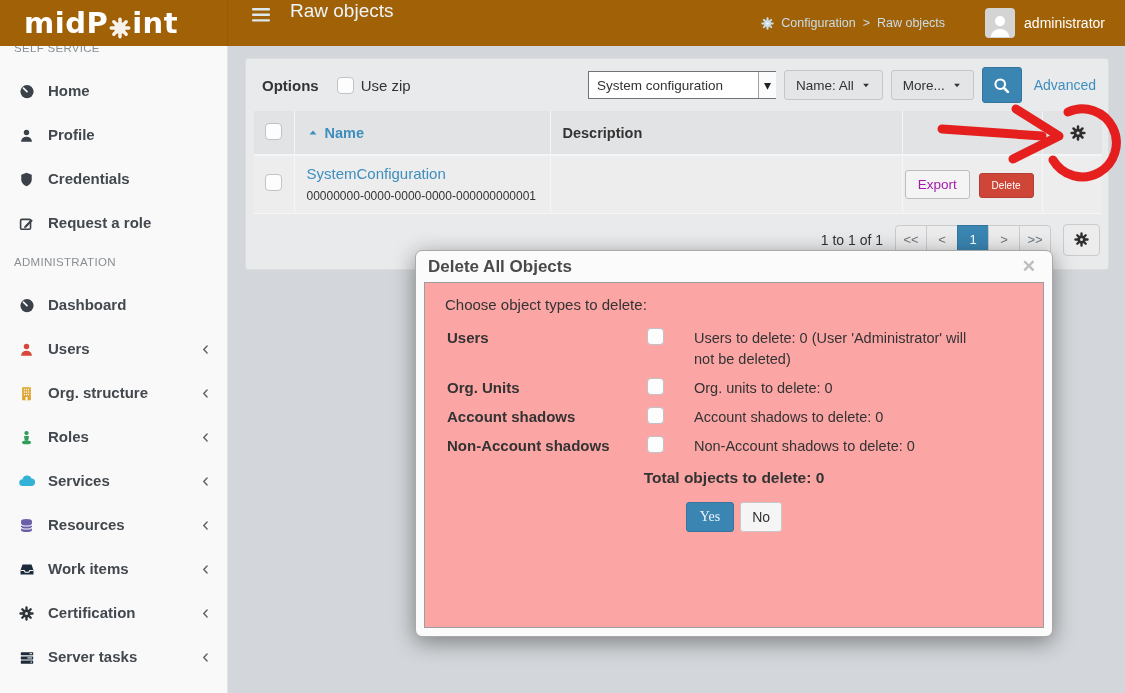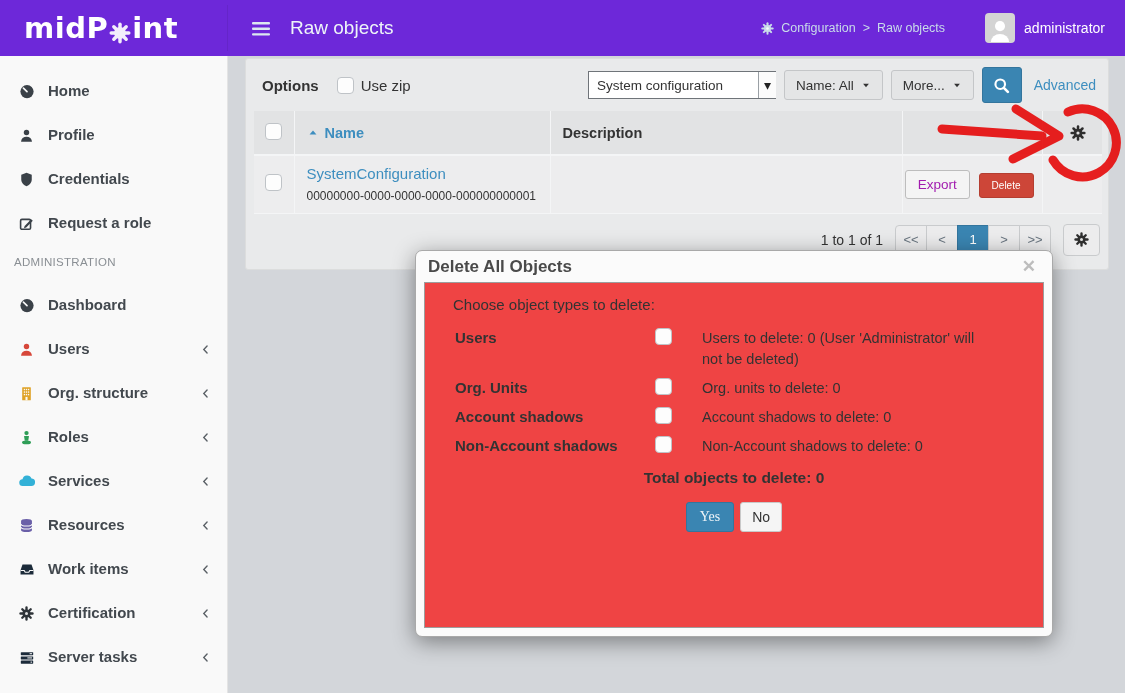--- a/index.html
+++ b/index.html
@@ -1,21 +1,21 @@
 <!DOCTYPE html>
 <html><head>
 <meta charset="utf-8">
 <style>
   * { margin:0; padding:0; box-sizing:border-box; }
   html,body { width:1125px; height:693px; overflow:hidden; }
   body { font-family:"Liberation Sans", sans-serif; position:relative; background:#d3d6da; font-size:14px; color:#333; }
   svg.ic { display:inline-block; vertical-align:middle; }
 
   
-  .topbar { position:absolute; left:0; top:0; width:1125px; height:56px; background:#6d28d9; display:flex; align-items:center; z-index:20; }
+  .topbar { position:absolute; left:0; top:0; width:1125px; height:46px; background:#a16207; display:flex; z-index:20; }
   .logo-area { width:228px; height:46px; display:flex; align-items:center; padding-left:24px; border-right:1px solid rgba(0,0,0,.07); }
   .logo { color:#fff; font-weight:800; font-size:29px; letter-spacing:.5px; display:flex; align-items:center; font-family:"DejaVu Sans", sans-serif; }
   .logo .gear-o { margin:6px 1px 0 1px; opacity:.92; }
   .hamburger { margin-left:18px; cursor:pointer; padding:6px; }
   .page-title { color:#eef4f8; font-size:19px; margin-left:14px; font-weight:400; }
   .breadcrumb { margin-left:auto; display:flex; align-items:center; gap:7px; color:#c9dce9; font-size:12.5px; }
   .breadcrumb a { color:#c9dce9; text-decoration:none; }
   .user-block { display:flex; align-items:center; gap:9px; margin-left:40px; margin-right:20px; }
   .avatar { width:30px; height:30px; border-radius:4px; background:#d4d4d4; display:flex; align-items:flex-end; justify-content:center; overflow:hidden; }
   .user-name { color:#fff; font-size:14px; }
@@ -69,21 +69,21 @@
   .pg-gear-btn { width:37px; height:32px; background:#ececed; border:1px solid #c9cbcd; border-radius:4px; margin-left:12px; display:flex; align-items:center; justify-content:center; cursor:pointer; }
 
   
   .annotation { position:absolute; left:920px; top:93px; z-index:15; pointer-events:none; }
 
   
   .modal { position:absolute; left:415px; top:250px; width:638px; height:387px; background:#fbfbfb; border:1px solid #a9a9a9; border-radius:7px; box-shadow:0 5px 22px rgba(0,0,0,.42); padding:0 8px 8px 8px; z-index:50; }
   .modal-titlebar { height:31px; display:flex; align-items:center; padding:0 4px; }
   .modal-title { font-weight:700; font-size:17px; color:#4a4a4a; }
   .modal-close { margin-left:auto; color:#bdbdbd; font-weight:700; font-size:17px; cursor:pointer; padding:0 4px; }
-  .modal-content { background:#ef4444; border:1px solid #9d9d9d; height:346px; padding:13px 28px; overflow:hidden; }
+  .modal-content { background:#fca5a5; border:1px solid #9d9d9d; height:346px; padding:13px 20px; overflow:hidden; }
   .m-intro { font-size:15px; color:#333; margin-bottom:15px; }
   .m-row { display:flex; align-items:flex-start; margin-bottom:8px; padding-left:2px; }
   .m-label { width:200px; font-weight:700; font-size:15px; color:#333; flex:none; padding-top:1px; }
   .m-desc { margin-left:30px; width:292px; font-size:14.5px; color:#333; line-height:1.45; }
   .m-total { text-align:center; font-weight:700; font-size:15.5px; color:#333; margin-top:12px; }
   .m-btn-row { display:flex; justify-content:center; gap:6px; margin-top:15px; }
   .btn-yes { background:#3a85b2; border:1px solid #33759d; border-radius:3px; color:#eef4f8; font-size:14px; padding:6px 13px; cursor:pointer; font-family:Liberation Serif, serif;text-align:center; }
   .btn-no { background:#f5f5f5; border:1px solid #c9c9c9; border-radius:3px; color:#333; font-size:14px; padding:6px 11px; cursor:pointer; font-family:"Liberation Sans",sans-serif; }
 </style>
 </head>

